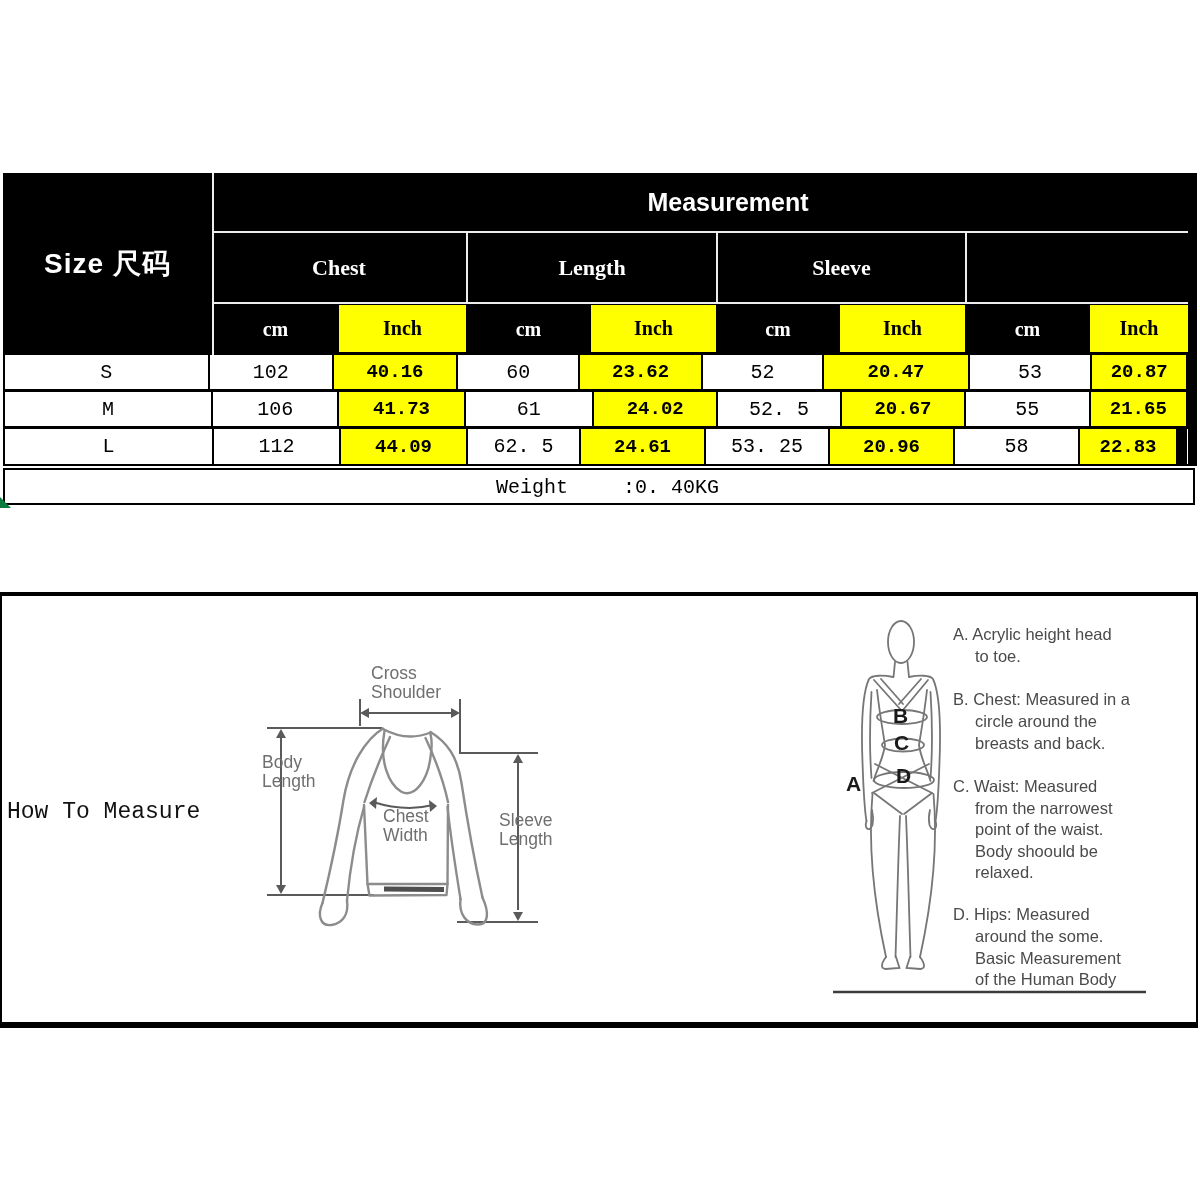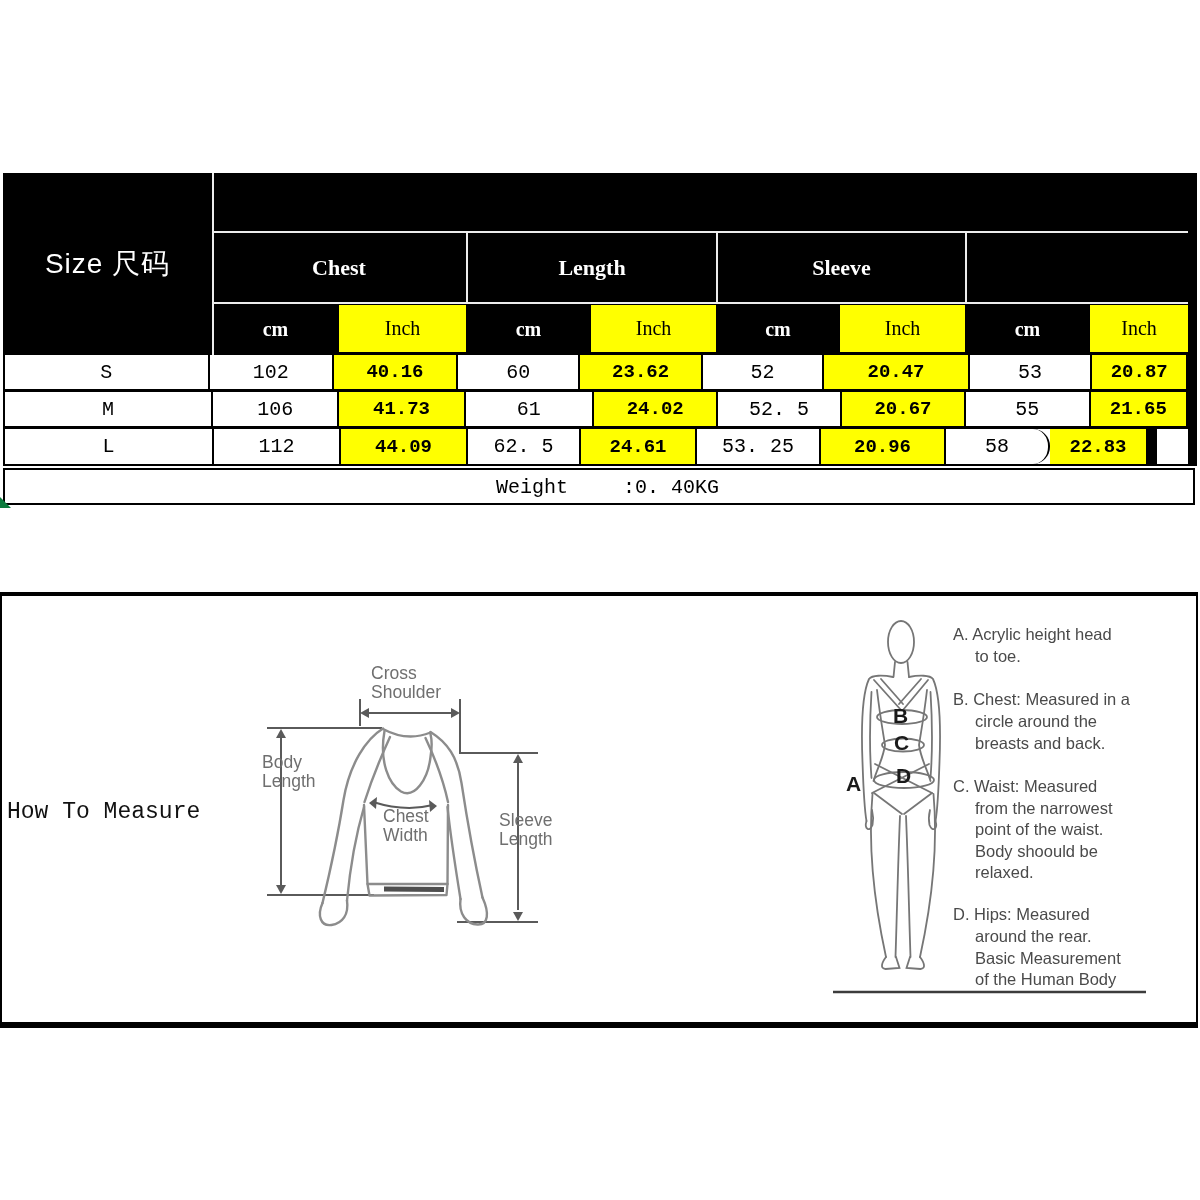--- a/index.html
+++ b/index.html
@@ -2,25 +2,25 @@
 <html style="--yellow: #ffff00; --black: #000000; --green: #0b7a3c;"><head>
 <meta charset="utf-8">
 <style>
   html,body{margin:0;padding:0;}
   body{width:1200px;height:1200px;background:#fff;font-family:"Liberation Sans",sans-serif;}
   .page{position:relative;width:1200px;height:1200px;background:#fff;overflow:hidden;}
   .artlayer{position:absolute;left:0;top:0;z-index:1;}
   
   .thead{position:absolute;left:3px;top:173px;width:1194px;height:182px;background:var(--black,#000);z-index:2;}
   .hcell{position:absolute;display:flex;align-items:center;justify-content:center;color:#fff;}
-  .size-cell{font-weight:normal;font-size:28px;letter-spacing:1px;}
+  .size-cell{font-weight:bold;font-size:28px;letter-spacing:1px;}
   .meas-cell{font-weight:bold;font-size:25px;padding-left:45px;box-sizing:border-box;}
   .cat-cell{font-family:"Liberation Serif",serif;font-weight:bold;font-size:22px;}
   .unit-cm{font-family:"Liberation Serif",serif;font-weight:bold;font-size:20px;}
-  .unit-inch{font-family:"Liberation Serif",serif;font-weight:normal;font-size:20px;background:var(--yellow,#ff0);color:#000;}
+  .unit-inch{font-family:"Liberation Serif",serif;font-weight:bold;font-size:20px;background:var(--yellow,#ff0);color:#000;}
   .wline{position:absolute;background:#ededed;}
   .drow{position:absolute;left:3px;display:flex;height:37px;background:#fff;border-left:2px solid #000;border-bottom:3px solid #000;box-sizing:border-box;z-index:2;}
   .dcell{height:100%;display:flex;align-items:center;justify-content:center;border-right:2px solid #000;box-sizing:border-box;font-family:"Liberation Mono",monospace;font-size:20px;color:#000;}
   .dcell.inch{background:var(--yellow,#ff0);font-weight:bold;font-size:19px;}
   .dcell.strip{background:var(--black,#000);border-right:none;}
   .rstrip{position:absolute;left:1188px;top:173px;width:9px;height:293px;background:var(--black,#000);z-index:3;}
   
   .inforow{position:absolute;left:3px;width:1192px;height:37px;border:2px solid #000;box-sizing:border-box;background:#fff;z-index:2;font-family:"Liberation Mono",monospace;font-size:20px;color:#000;}
   .inforow span{position:absolute;top:50%;transform:translateY(-50%);white-space:pre;}
   .notetext{letter-spacing:1.5px;font-size:20px;}
@@ -104,20 +104,23 @@
       <path d="M 920 957 C 924.5 963 926 968.5 920.5 969 L 906.5 968 L 910 957"></path>
     </g>
     <line x1="833" y1="992" x2="1146" y2="992" stroke="#3c3c3c" stroke-width="2.5"></line>
   </svg>
 
   <div class="thead">
     <div class="hcell size-cell" style="left:0;top:0;width:209px;height:182px;">
         <span>Size 尺码</span>
       </div>
     <div class="wline" style="left:209px;top:0;width:2px;height:182px;"></div>
+    <div class="hcell meas-cell" style="left:211px;top:0;width:983px;height:58px;">
+        <span>Measurement</span>
+      </div>
     <div class="wline" style="left:209px;top:58px;width:976px;height:2px;"></div>
 
     <div class="hcell cat-cell" style="left:209px;top:60px;width:254px;height:69px;">
         <span>Chest</span>
       </div>
     <div class="wline" style="left:463px;top:60px;width:2px;height:69px;"></div>
     <div class="hcell cat-cell" style="left:465px;top:60px;width:248px;height:69px;">
         <span>Length</span>
       </div>
     <div class="wline" style="left:713px;top:60px;width:2px;height:69px;"></div>
@@ -221,30 +224,30 @@
       </div>
     <div class="dcell" style="width:127px;">
         <span>112</span>
       </div>
     <div class="dcell inch" style="width:127px;">
         <span>44.09</span>
       </div>
     <div class="dcell" style="width:113px;">
         <span>62. 5</span>
       </div>
-    <div class="dcell inch" style="width:116px;">
+    <div class="dcell inch" style="width:125px;">
         <span>24.61</span>
       </div>
     <div class="dcell" style="width:124px;">
         <span>53. 25</span>
       </div>
     <div class="dcell inch" style="width:125px;">
         <span>20.96</span>
       </div>
-    <div class="dcell" style="width:104px;border-radius:17px;">
+    <div class="dcell" style="width:125px;">
         <span>58</span>
       </div>
     <div class="dcell inch" style="width:98px;">
         <span>22.83</span>
       </div>
     <div class="dcell strip" style="width:9px;"></div>
   </div>
 
   <div class="inforow" style="top:468px;">
     <span style="left:491px;">Weight</span>
@@ -281,17 +284,17 @@
   <div class="instr" style="left:975px;top:647px;">to toe.</div>
   <div class="instr" style="left:953px;top:690px;">B. Chest: Measured in a</div>
   <div class="instr" style="left:975px;top:712px;">circle around the</div>
   <div class="instr" style="left:975px;top:734px;">breasts and back.</div>
   <div class="instr" style="left:953px;top:777px;">C. Waist: Measured</div>
   <div class="instr" style="left:975px;top:799px;">from the narrowest</div>
   <div class="instr" style="left:975px;top:820px;">point of the waist.</div>
   <div class="instr" style="left:975px;top:842px;">Body shoould be</div>
   <div class="instr" style="left:975px;top:863px;">relaxed.</div>
   <div class="instr" style="left:953px;top:905px;">D. Hips: Measured</div>
-  <div class="instr" style="left:975px;top:927px;">around the rear.</div>
+  <div class="instr" style="left:975px;top:927px;">around the some.</div>
   <div class="instr" style="left:975px;top:949px;">Basic Measurement</div>
   <div class="instr" style="left:975px;top:970px;">of the Human Body</div>
 
 </div>
 
 </body></html>

